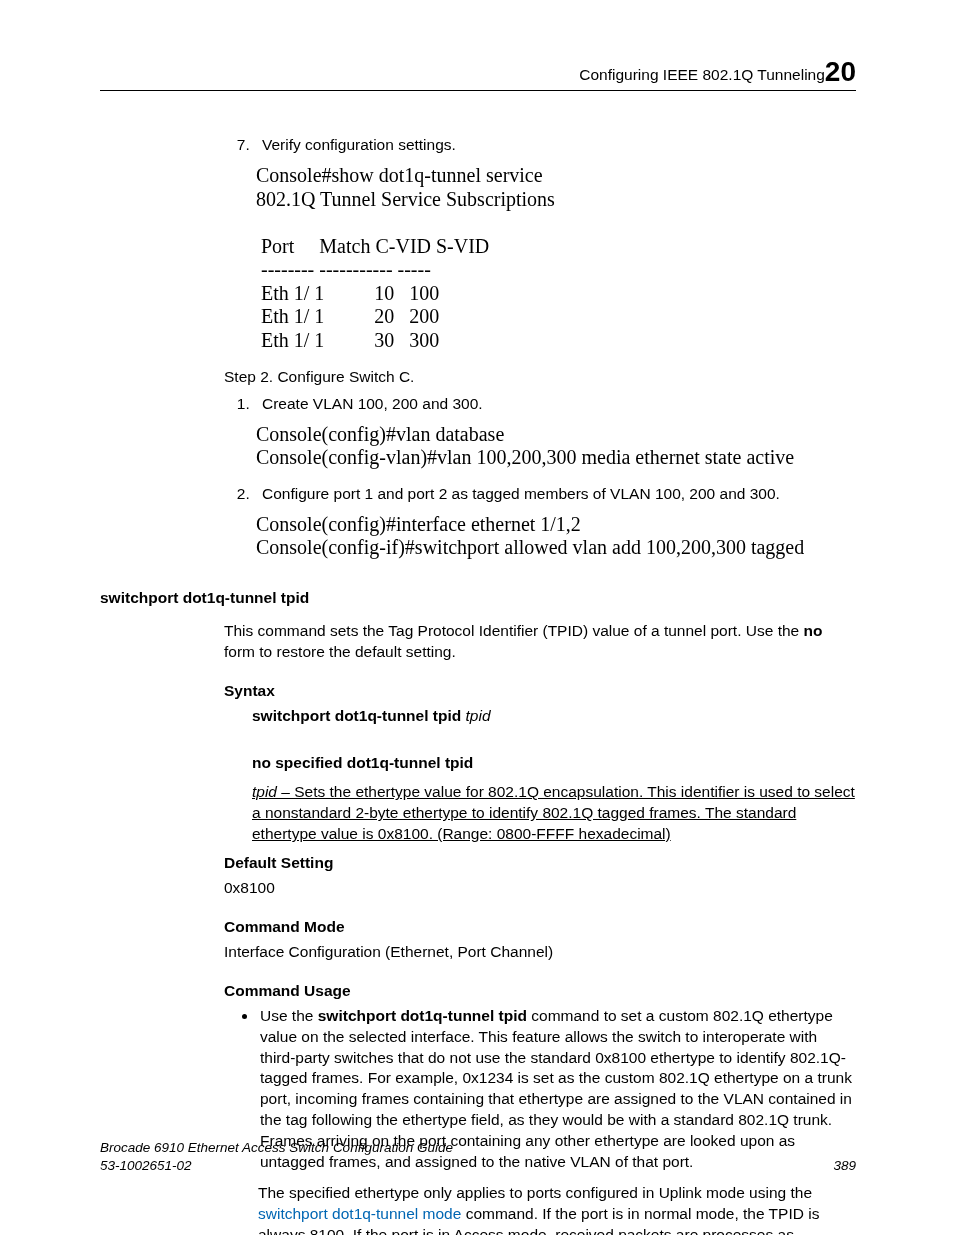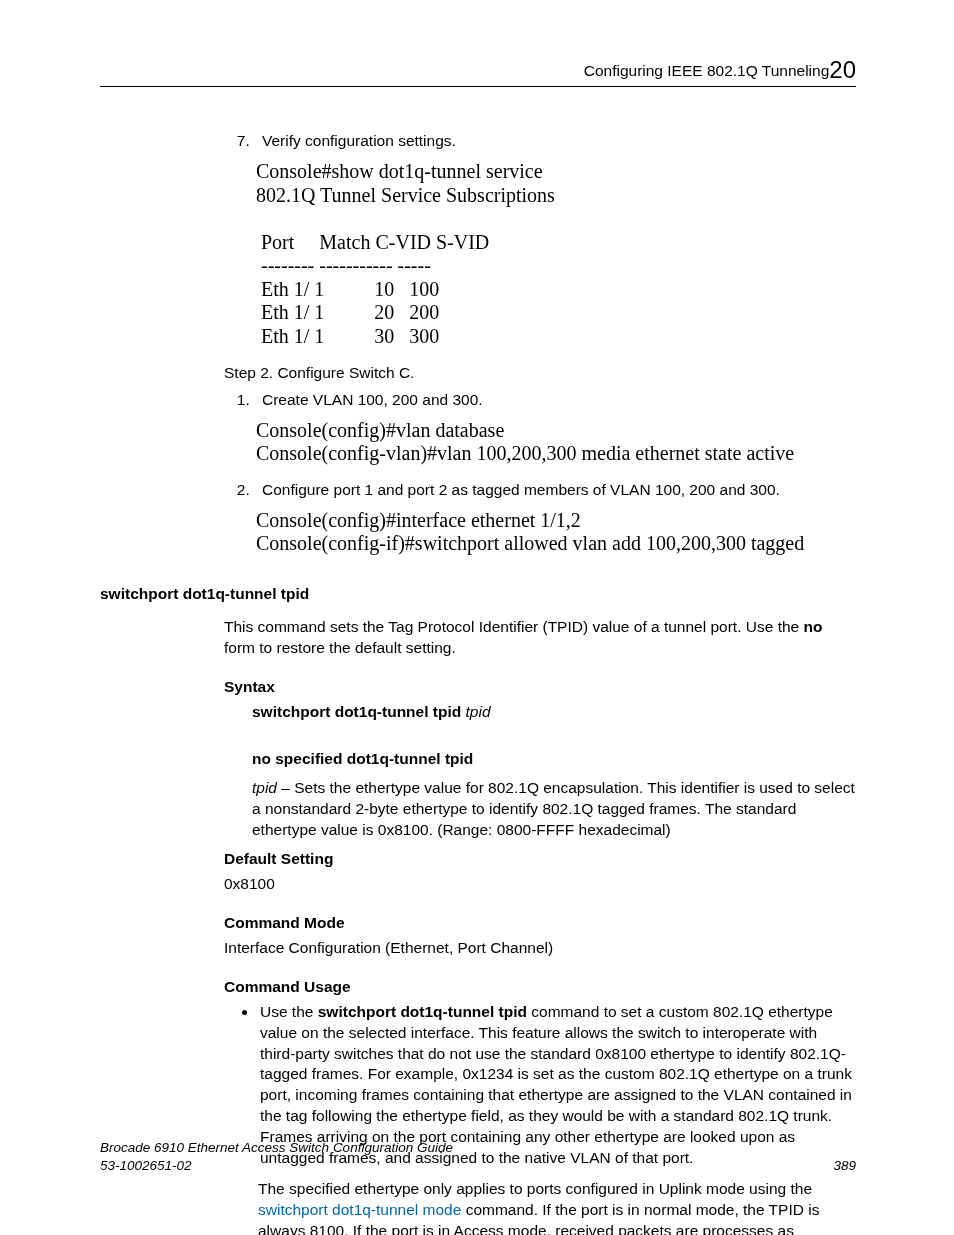--- a/index.html
+++ b/index.html
@@ -18,22 +18,22 @@
   .page {
     padding: 58px 98px 0 100px;
   }
   .header-row {
     display: flex;
     justify-content: flex-end;
     align-items: flex-end;
     font-size: 15.5px;
   }
   .header-right {
-    font-size: 24px;
-    font-weight: normal;
+    font-size: 28px;
+    font-weight: bold;
     line-height: 1;
   }
   .hr-line {
     border: none;
     border-top: 1.5px solid #000;
     margin: 4px 0 44px 0;
   }
   .content { padding-left: 6px; }
   ol.numbered { margin: 0 0 8px 0; padding-left: 148px; }
   ol.numbered li { padding-left: 8px; margin-bottom: 6px; }
@@ -43,21 +43,21 @@
     line-height: 1.18;
     margin: 8px 0 14px 0;
     white-space: pre;
     padding-left: 150px;
   }
   .step-heading { margin: 6px 0 6px 118px; }
   .section-title { font-weight: bold; margin: 28px 0 12px -6px; font-size: 15.5px; }
   .body-indent { margin-left: 118px; margin-bottom: 18px; }
   .sub-heading { font-weight: bold; margin: 8px 0 4px 118px; }
   .syntax-indent { margin-left: 146px; margin-bottom: 8px; }
-  .param-indent { margin-left: 146px; margin-bottom: 6px; }
+  .param-indent { margin-left: 146px; margin-bottom: 6px; text-decoration: underline; }
   ul.bullet { list-style-type: disc; margin: 0 0 10px 0; padding-left: 152px; }
   ul.bullet li { padding-left: 2px; margin-bottom: 10px; }
   .link { color: #0066b3; }
   .italic { font-style: italic; }
   .bold { font-weight: bold; margin-top: 27px; }
   .footer {
     position: absolute;
     left: 100px;
     right: 98px;
     bottom: 60px;

